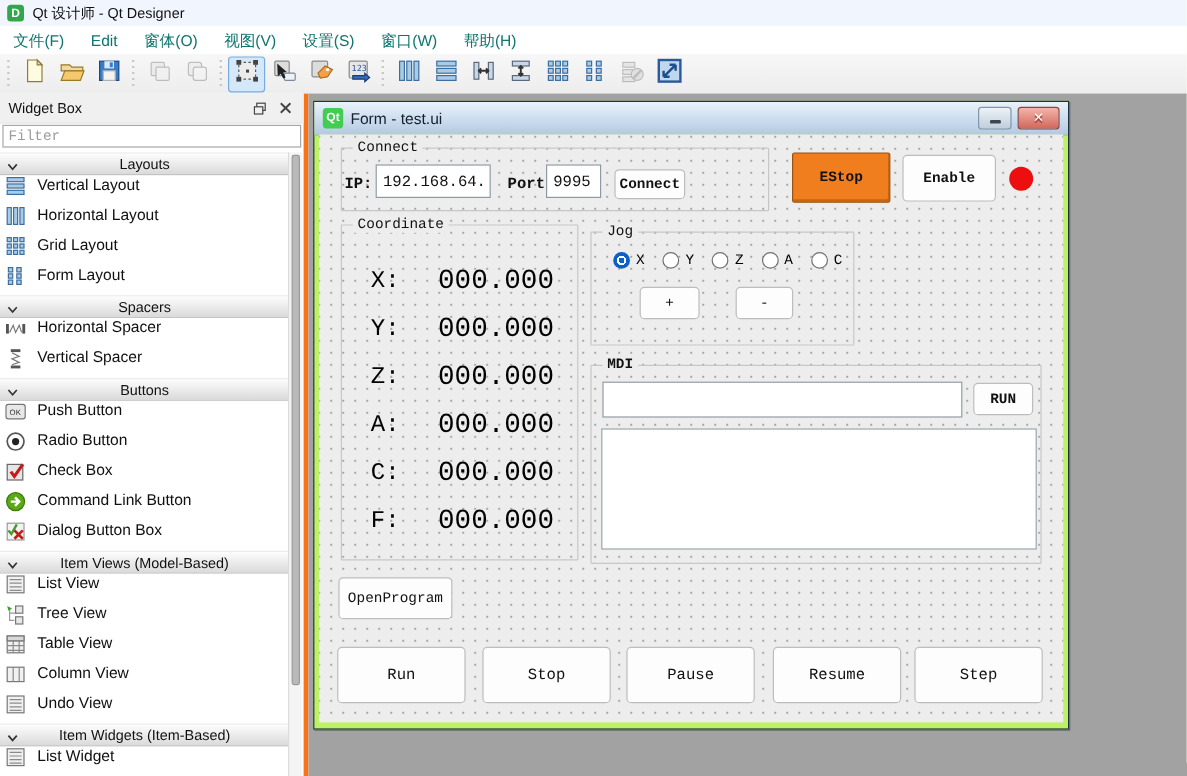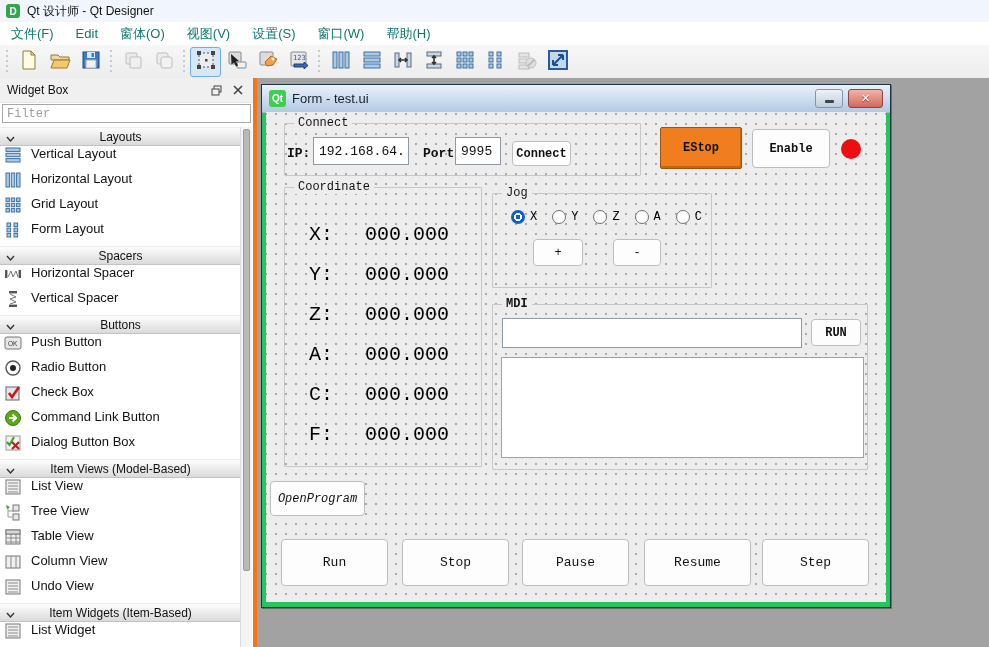--- a/index.html
+++ b/index.html
@@ -32,21 +32,21 @@
   .wb-cat .chev{position:absolute;left:6px;top:4px;}
   .wb-cat .cat-label{flex:1;text-align:center;}
   .wb-item{height:25px;display:flex;align-items:flex-start;gap:9px;padding-left:4px;font-size:13px;color:#111;}
   .wb-icon{width:18px;height:18px;flex:none;}
   .wb-scrollbar{position:absolute;top:49px;bottom:0;right:1px;width:11px;background:#f4f4f4;border-left:1px solid #dcdcdc;}
   .wb-thumb{position:absolute;left:2px;right:2px;top:2px;height:440px;background:#b9b9b9;border:1px solid #9a9a9a;border-radius:2px;}
 
   .workspace{flex:1;background:#A2A2A2;position:relative;}
 
   
-  .formwin{position:absolute;left:4px;top:6px;width:628px;height:522px;background:#22c55e;border:1px solid #1d3343;box-shadow:1px 1px 0 #6b6b6b;}
+  .formwin{position:absolute;left:4px;top:6px;width:628px;height:522px;background:#bef264;border:1px solid #1d3343;box-shadow:1px 1px 0 #6b6b6b;}
   .form-titlebar{height:27px;background:linear-gradient(#EAF2FA,#CCDCEE 55%,#B3C9E0);display:flex;align-items:center;padding:0 7px;border-bottom:1px solid #9FB5CC;}
   .qt-logo{width:17px;height:17px;border-radius:3px;background:#41CD52;color:#fff;font-size:10px;font-weight:bold;display:flex;align-items:center;justify-content:center;margin-right:6px;flex:none;}
   .form-title{font-size:13px;color:#15212e;flex:1;}
   .win-btn{height:17px;border-radius:3px;display:flex;align-items:center;justify-content:center;margin-left:5px;flex:none;}
   .win-min{width:26px;background:linear-gradient(#EDF2F7,#BFCEDC);border:1px solid #8296AA;}
   .win-min .dash{width:9px;height:3px;background:#3c4650;margin-top:6px;border-radius:1px;}
   .win-close{width:33px;background:linear-gradient(#F2B4AA,#D2685C);border:1px solid #8E443C;color:#fff;font-size:11px;font-weight:bold;text-shadow:0 1px 1px #7c3028;}
 
   .form-canvas{position:absolute;left:4px;top:27px;width:620px;height:490px;background:#EDEDED;
                background-image:radial-gradient(#a9a9a9 0.9px,transparent 1.3px);background-size:10px 10px;background-position:5px 7px;}
@@ -59,21 +59,21 @@
         font-size:12px;color:#111;box-sizing:border-box;}
   .qinput{position:absolute;background:#fff;border:1px solid #8f99a3;box-sizing:border-box;font-size:13px;padding:0 5px;color:#111;outline:none;}
   .qlabel{position:absolute;font-size:13px;color:#111;white-space:nowrap;}
 
   .estop{background:#F07D1E;border:1px solid #99540f;border-radius:2px;box-shadow:inset -1px -2px 0 #c9650f;font-weight:bold;}
   .enable{border-radius:4px;font-weight:bold;text-align:center;}
   .indicator{position:absolute;width:20px;height:20px;border-radius:50%;background:#ED0F0F;}
 
   .coord-row{display:flex;align-items:center;height:40px;}
   .coord-axis{font-size:20px;margin-left:24px;width:56px;}
-  .coord-val{font-size:20px;}
+  .coord-val{font-size:23px;}
 
   .jog-radios{position:absolute;left:18px;top:16px;display:flex;align-items:center;gap:15px;}
   .radio-pair{display:flex;align-items:center;gap:5px;font-size:12px;}
   .radio{width:12px;height:12px;border-radius:50%;border:1px solid #6f6f6f;background:#fff;flex:none;}
   .radio.sel{width:14px;height:14px;border:none;background:radial-gradient(circle,#0F5FC8 0 2.4px,#fff 2.4px 4px,#0F5FC8 4px);}
 
   .mdi-output{position:absolute;background:#fff;border:1px solid #9aa2ab;box-sizing:border-box;}
   .ctrl{font-size:13px;}
 </style>
 </head>
@@ -554,21 +554,21 @@
             <button class="qbtn mono" style="left:120px;top:45px;width:48px;height:27px;">-</button>
           </div>
 
           <div class="gbox" style="left:226px;top:192px;width:374px;height:164px;">
             <span class="gbox-label" style="font-weight:bold;">MDI</span>
           </div>
           <input class="qinput mono" style="left: 236px; top: 206px; width: 300px; height: 30px;" value="">
           <button class="qbtn mono" style="left:545px;top:207px;width:50px;height:27px;font-weight:bold;">RUN</button>
           <div class="mdi-output mono" style="left:235px;top:245px;width:363px;height:101px;"></div>
 
-          <button class="qbtn mono" style="left:4px;top:369px;width:95px;height:35px;font-style:italic;">OpenProgram</button>
+          <button class="qbtn mono" style="left:16px;top:369px;width:95px;height:35px;">OpenProgram</button>
 
           <button class="qbtn mono ctrl" style="left:15px;top:427px;width:107px;height:47px;">Run</button>
           <button class="qbtn mono ctrl" style="left:136px;top:427px;width:107px;height:47px;">Stop</button>
           <button class="qbtn mono ctrl" style="left:256px;top:427px;width:107px;height:47px;">Pause</button>
           <button class="qbtn mono ctrl" style="left:378px;top:427px;width:107px;height:47px;">Resume</button>
           <button class="qbtn mono ctrl" style="left:496px;top:427px;width:107px;height:47px;">Step</button>
 
         </div>
       </div>
     </div>

